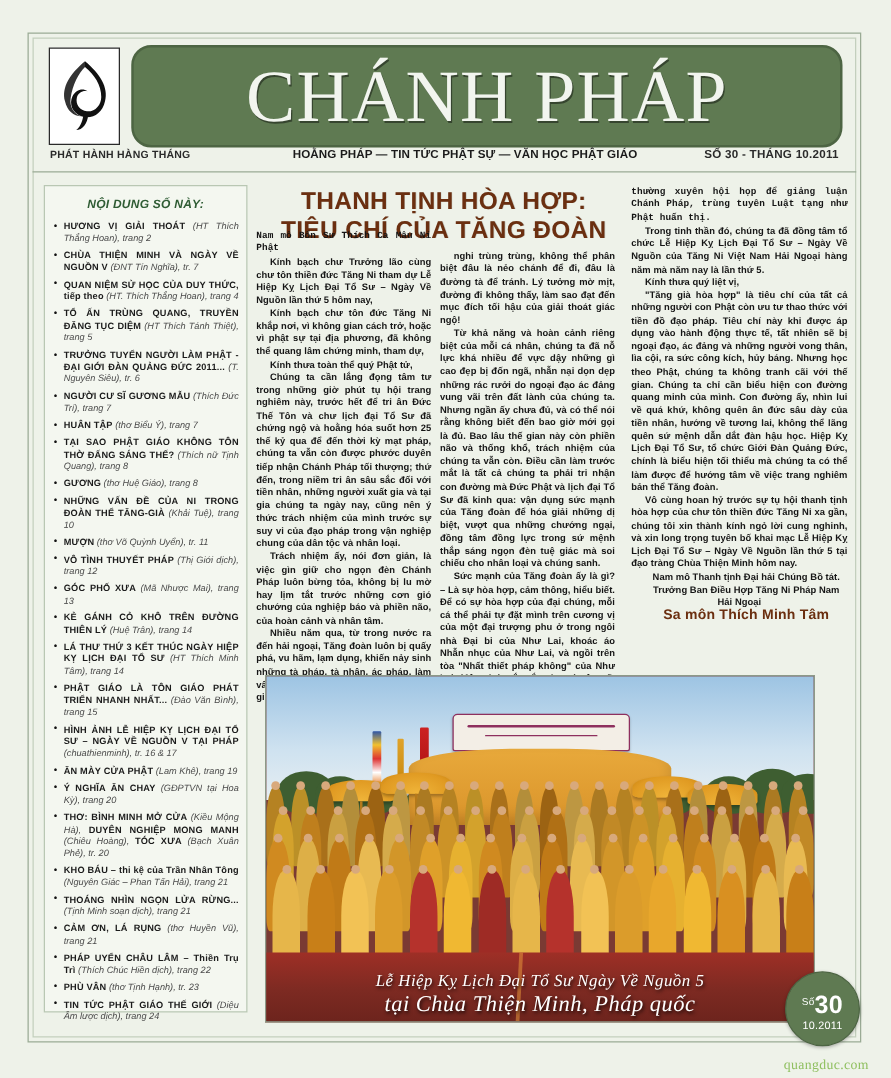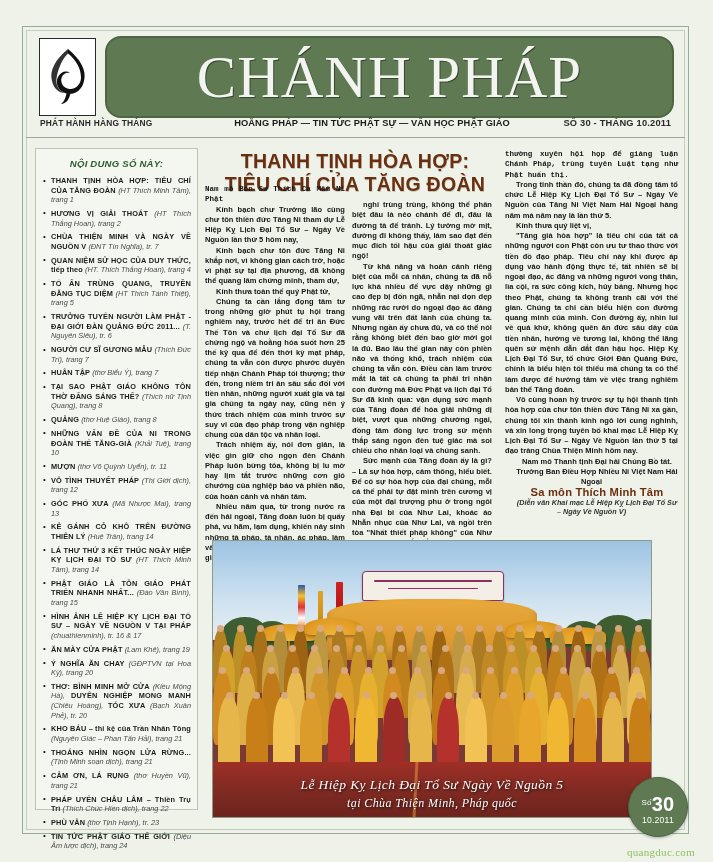--- a/index.html
+++ b/index.html
@@ -185,21 +185,21 @@
   }
   .caption{
     position:absolute;left:0;bottom:4px;width:100%;
     text-align:center;color:#fff;
     font-family:"Liberation Serif", serif;
     font-style:italic;font-size:13.5px;line-height:19px;
     text-shadow:1px 1px 3px rgba(0,0,0,.85);
     letter-spacing:.4px;
     margin-top:24px;
   }
-  .caption .cap2{display:block;font-size:12px;}
+  .caption .cap2{display:block;font-size:18px;}
 
   
   .issue-badge{
     position:absolute;left:628px;top:777px;width:58px;height:58px;
     border-radius:50%;background:#5f7a52;border:1px solid #4d6543;
     color:#fff;text-align:center;
     box-shadow:0 1px 3px rgba(0,0,0,.3);
   }
   .issue-top{position:absolute;left:0;top:16px;width:100%;line-height:1;}
   .issue-label{font-size:8px;vertical-align:super;letter-spacing:.2px;}
@@ -240,30 +240,29 @@
     <span class="sub-left">PHÁT HÀNH HÀNG THÁNG</span>
     <span class="sub-center">HOẰNG PHÁP — TIN TỨC PHẬT SỰ — VĂN HỌC PHẬT GIÁO</span>
     <span class="sub-right">SỐ 30 - THÁNG 10.2011</span>
   </div>
 </div>
 <div class="masthead-rule"></div>
 
 <div class="toc">
   <div class="toc-title">NỘI DUNG SỐ NÀY:</div>
   <ul id="toc-list">
-      <li><b>THANH TỊNH HÒA HỢP: TIÊU CHÍ CỦA TĂNG ĐOÀN</b> <i>(HT Thích Minh Tâm), trang 1</i></li>
       <li><b>HƯƠNG VỊ GIẢI THOÁT</b> <i>(HT Thích Thắng Hoan), trang 2</i></li>
       <li><b>CHÙA THIỆN MINH VÀ NGÀY VỀ NGUỒN V</b> <i>(ĐNT Tín Nghĩa), tr. 7</i></li>
       <li><b>QUAN NIỆM SỬ HỌC CỦA DUY THỨC, tiếp theo</b> <i>(HT. Thích Thắng Hoan), trang 4</i></li>
       <li><b>TỔ ẤN TRÙNG QUANG, TRUYỀN ĐĂNG TỤC DIỆM</b> <i>(HT Thích Tánh Thiệt), trang 5</i></li>
       <li><b>TRƯỞNG TUYỂN NGƯỜI LÀM PHẬT - ĐẠI GIỚI ĐÀN QUẢNG ĐỨC 2011...</b> <i>(T. Nguyên Siêu), tr. 6</i></li>
       <li><b>NGƯỜI CƯ SĨ GƯƠNG MẪU</b> <i>(Thích Đức Trí), trang 7</i></li>
       <li><b>HUÂN TẬP</b> <i>(thơ Biểu Ý), trang 7</i></li>
       <li><b>TẠI SAO PHẬT GIÁO KHÔNG TÔN THỜ ĐẤNG SÁNG THẾ?</b> <i>(Thích nữ Tịnh Quang), trang 8</i></li>
-      <li><b>QUẢNG</b> <i>(thơ Huệ Giáo), trang 8</i></li>
+      <li><b>GƯƠNG</b> <i>(thơ Huệ Giáo), trang 8</i></li>
       <li><b>NHỮNG VẤN ĐỀ CỦA NI TRONG ĐOÀN THỂ TĂNG-GIÀ</b> <i>(Khải Tuệ), trang 10</i></li>
       <li><b>MƯỢN</b> <i>(thơ Võ Quỳnh Uyển), tr. 11</i></li>
       <li><b>VÔ TÌNH THUYẾT PHÁP</b> <i>(Thị Giới dịch), trang 12</i></li>
       <li><b>GÓC PHỐ XƯA</b> <i>(Mã Nhược Mai), trang 13</i></li>
       <li><b>KẺ GÁNH CỎ KHÔ TRÊN ĐƯỜNG THIÊN LÝ</b> <i>(Huệ Trân), trang 14</i></li>
       <li><b>LÁ THƯ THỨ 3 KẾT THÚC NGÀY HIỆP KỴ LỊCH ĐẠI TỔ SƯ</b> <i>(HT Thích Minh Tâm), trang 14</i></li>
       <li><b>PHẬT GIÁO LÀ TÔN GIÁO PHÁT TRIỂN NHANH NHẤT...</b> <i>(Đào Văn Bình), trang 15</i></li>
       <li><b>HÌNH ẢNH LỄ HIỆP KỴ LỊCH ĐẠI TỔ SƯ – NGÀY VỀ NGUỒN V TẠI PHÁP</b> <i>(chuathienminh), tr. 16 &amp; 17</i></li>
       <li><b>ĂN MÀY CỬA PHẬT</b> <i>(Lam Khê), trang 19</i></li>
       <li><b>Ý NGHĨA ĂN CHAY</b> <i>(GĐPTVN tại Hoa Kỳ), trang 20</i></li>
@@ -298,23 +297,22 @@
   </div>
 <div class="col col3" id="col3">
   <div id="col3-body">
       <p class="noind">thường xuyên hội họp để giảng luận Chánh Pháp, trùng tuyên Luật tạng như Phật huấn thị.</p>
       <p>Trong tinh thần đó, chúng ta đã đồng tâm tổ chức Lễ Hiệp Kỵ Lịch Đại Tổ Sư – Ngày Về Nguồn của Tăng Ni Việt Nam Hải Ngoại hàng năm mà năm nay là lần thứ 5.</p>
       <p>Kính thưa quý liệt vị,</p>
       <p>"Tăng già hòa hợp" là tiêu chí của tất cả những người con Phật còn ưu tư thao thức với tiền đồ đạo pháp. Tiêu chí này khi được áp dụng vào hành động thực tế, tất nhiên sẽ bị ngoại đạo, ác đảng và những người vong thân, lìa cội, ra sức công kích, hủy báng. Nhưng học theo Phật, chúng ta không tranh cãi với thế gian. Chúng ta chỉ cần biểu hiện con đường quang minh của mình. Con đường ấy, nhìn lui về quá khứ, không quên ân đức sâu dày của tiền nhân, hướng về tương lai, không thể lãng quên sứ mệnh dẫn dắt đàn hậu học. Hiệp Kỵ Lịch Đại Tổ Sư, tổ chức Giới Đàn Quảng Đức, chính là biểu hiện tối thiểu mà chúng ta có thể làm được để hướng tâm về việc trang nghiêm bản thể Tăng đoàn.</p>
       <p>Vô cùng hoan hỷ trước sự tụ hội thanh tịnh hòa hợp của chư tôn thiền đức Tăng Ni xa gần, chúng tôi xin thành kính ngỏ lời cung nghinh, và xin long trọng tuyên bố khai mạc Lễ Hiệp Kỵ Lịch Đại Tổ Sư – Ngày Về Nguồn lần thứ 5 tại đạo tràng Chùa Thiện Minh hôm nay.</p>
     </div>
   <p class="sig-center">Nam mô Thanh tịnh Đại hải Chúng Bồ tát.</p>
-  <p class="sig-center">Trưởng Ban Điều Hợp Nhiều Ni Việt Nam Hải Ngoại</p>
+  <p class="sig-center">Trưởng Ban Điều Hợp Tăng Ni Pháp Nam Hải Ngoại</p>
   <p class="sig-name">Sa môn Thích Minh Tâm</p>
-  <p class="sig-sub">(Diễn văn Khai mạc Lễ Hiệp Kỵ Lịch Đại Tổ Sư – Ngày Về Nguồn V)</p>
 </div>
 
 <div class="photo-wrap">
   <div class="photo">
     <div class="sky"></div>
     <div class="treeline" id="treeline">
         <div class="tree" style="left: 2%; width: 46px; height: 34px;"></div>
         <div class="tree" style="left: 9%; width: 40px; height: 30px;"></div>
         <div class="tree" style="left: 16%; width: 34px; height: 26px;"></div>
         <div class="tree" style="left: 80%; width: 40px; height: 30px;"></div>

